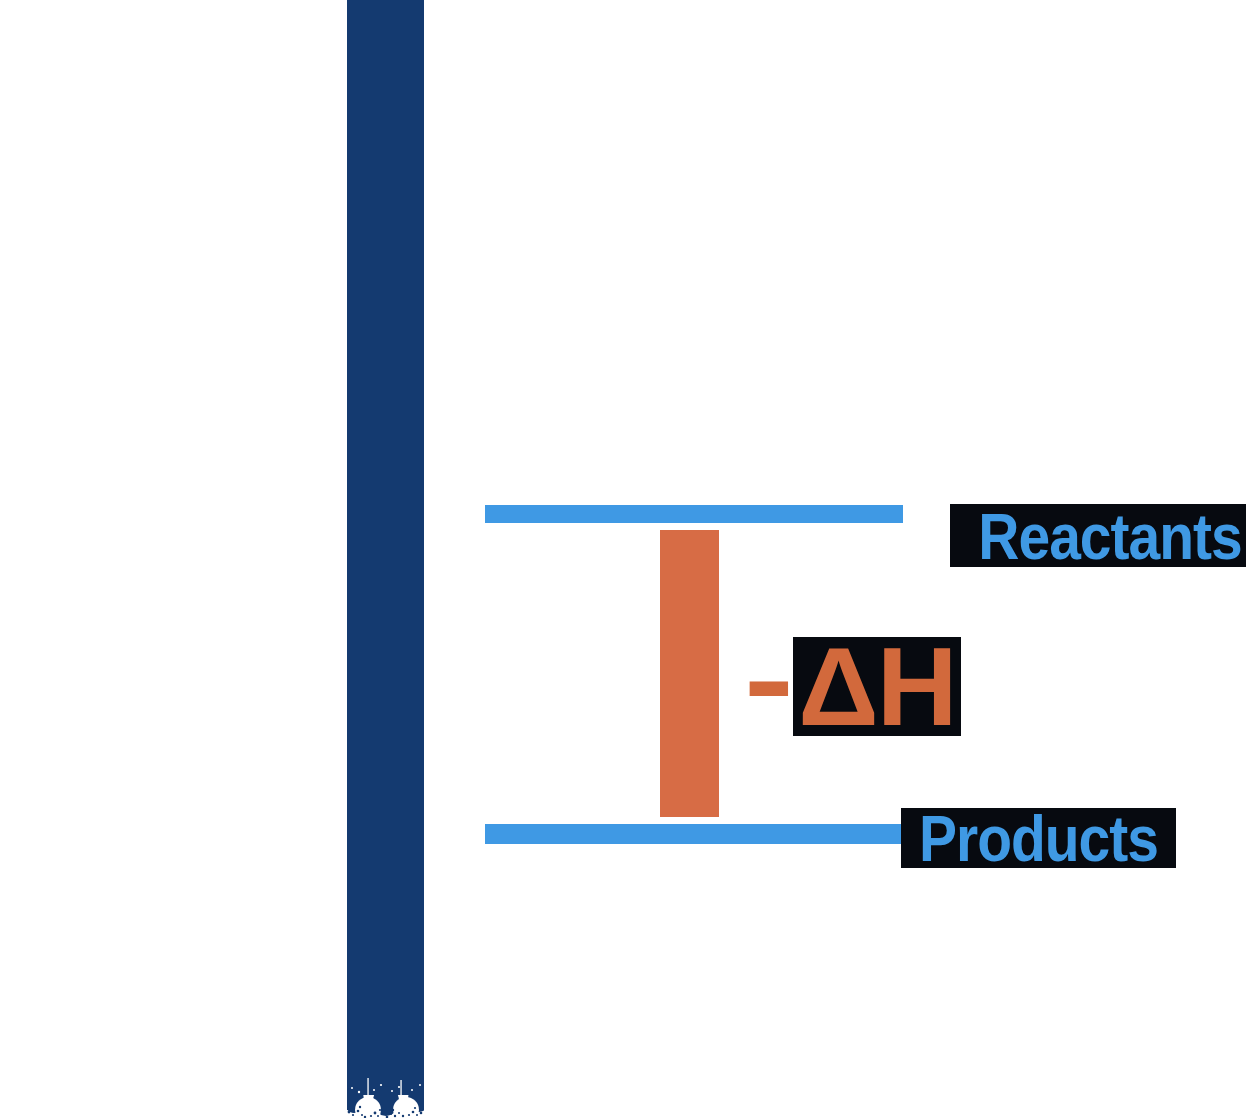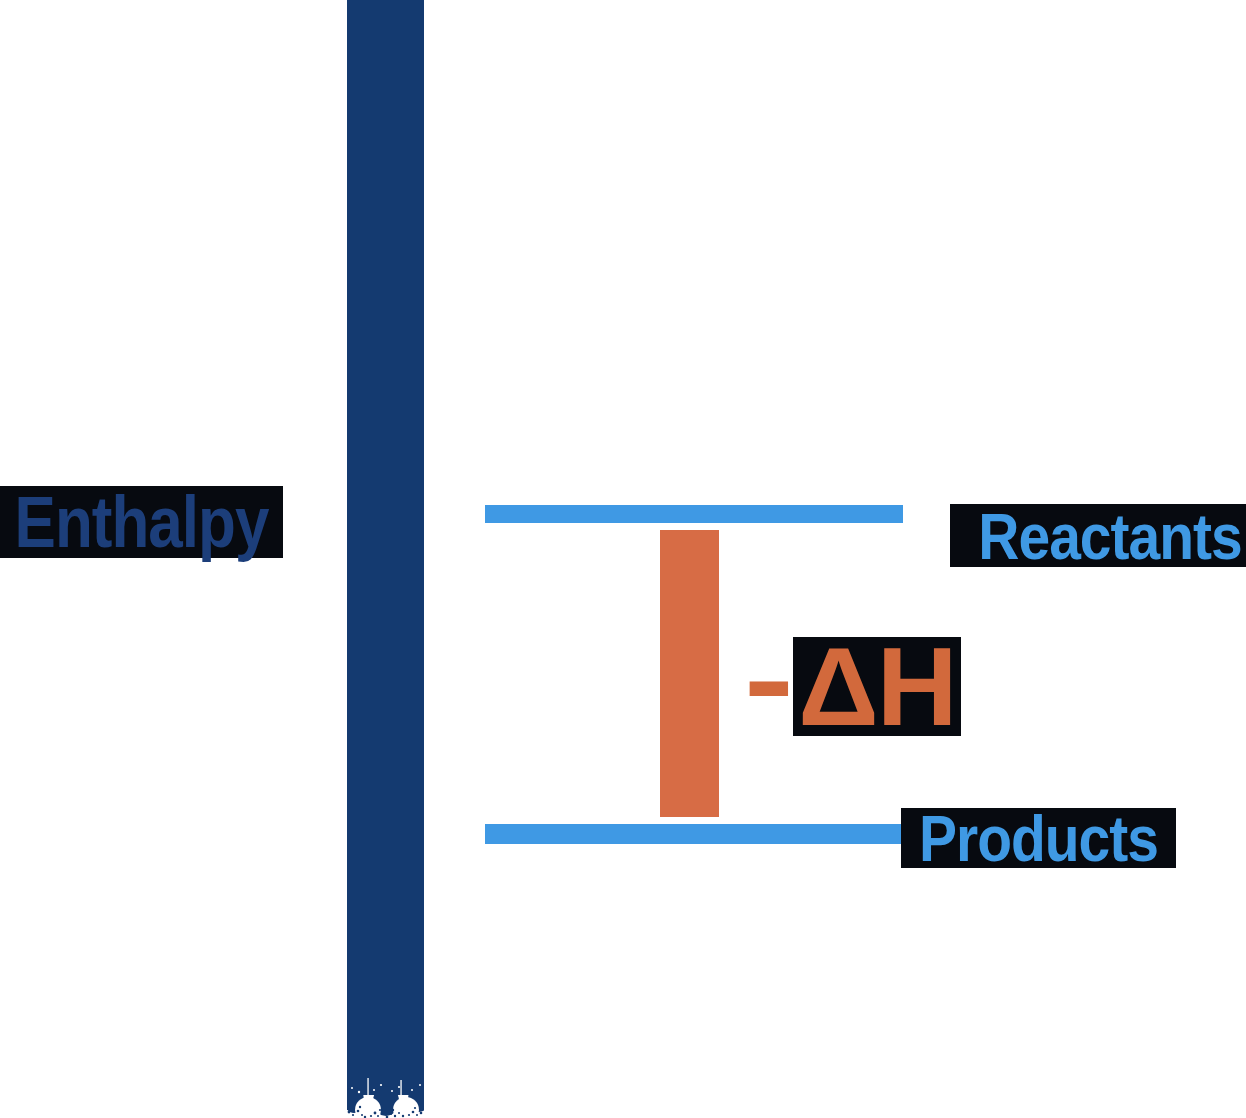--- a/index.html
+++ b/index.html
@@ -122,23 +122,20 @@
       <rect x="53.4" y="30" width="1.3" height="28"></rect>
     </g>
   </svg>
 
   <div class="level-line reactants"></div>
 
   <div class="level-line products"></div>
 
   <div class="delta-bar"></div>
 
-  <div class="label-box label-enthalpy">
-    <span>Enthalpy</span>
-  </div>
 
   <div class="label-box label-reactants">
     <span>Reactants</span>
   </div>
 
   <div class="label-box label-products">
     <span>Products</span>
   </div>
 
   <div class="dh-label">

